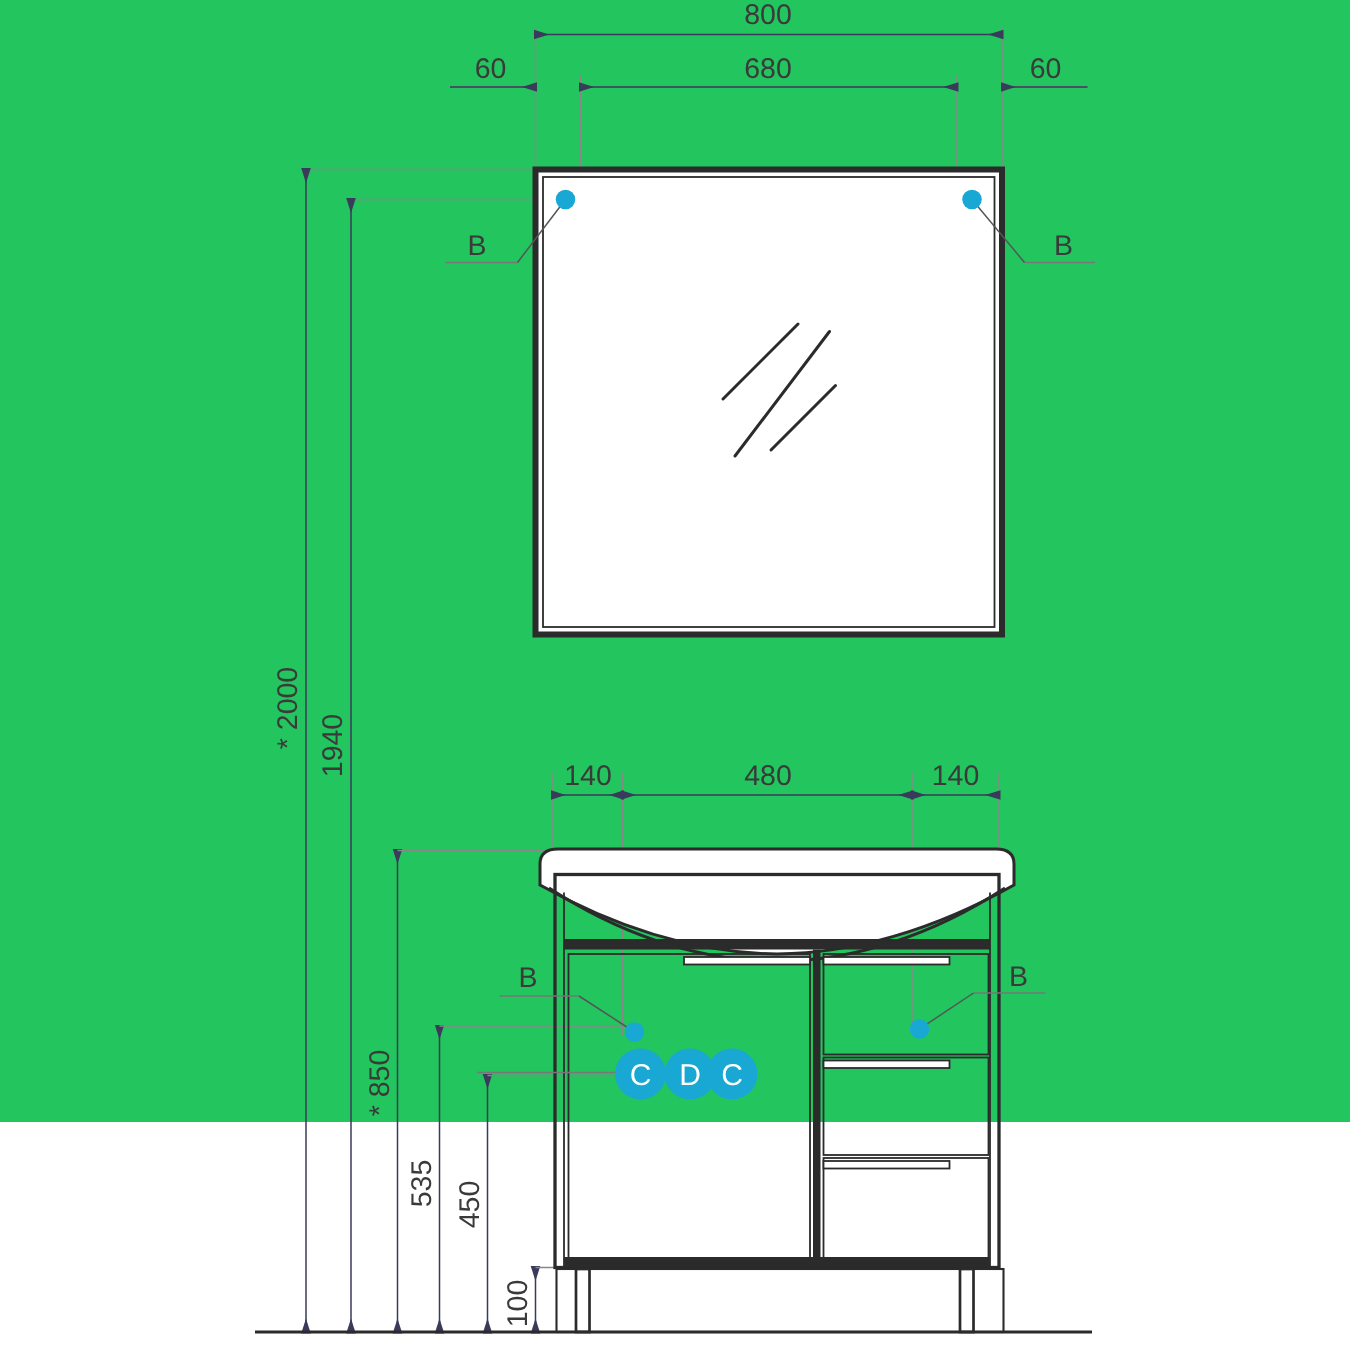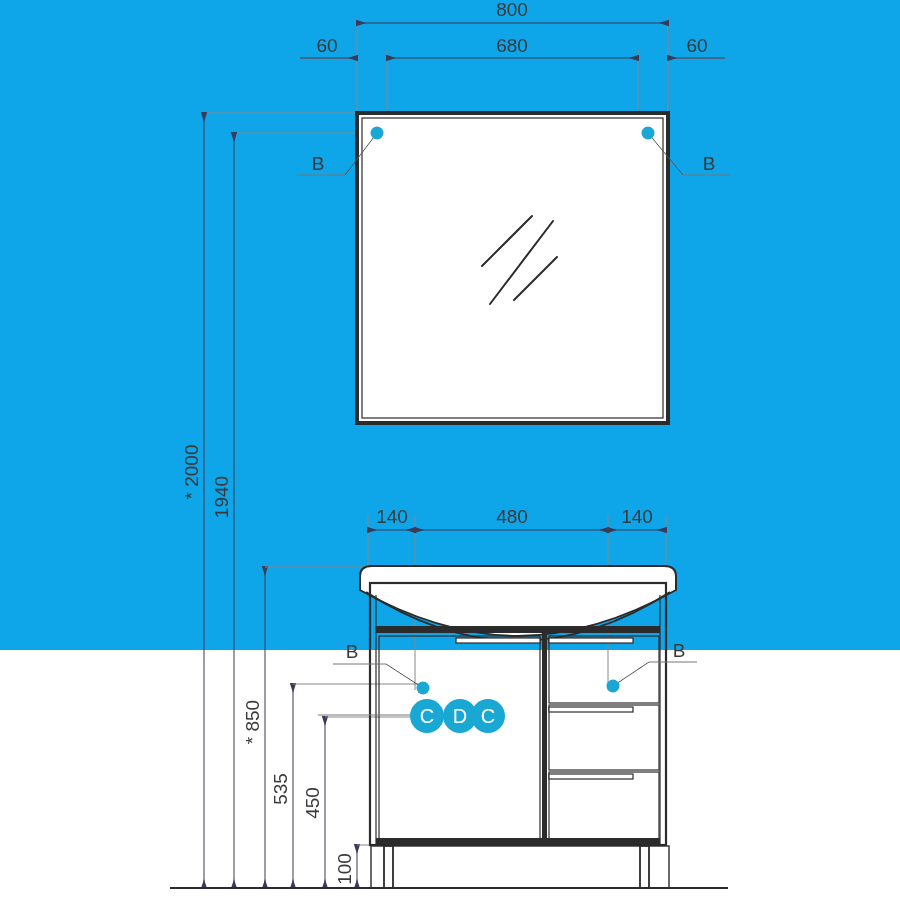--- a/index.html
+++ b/index.html
@@ -1,17 +1,17 @@
 <!DOCTYPE html>
 <html><head>
 <meta charset="utf-8">
 <style>
   html,body{margin:0;padding:0;background:#ffffff;}
   body{width:900px;height:900px;font-family:"Liberation Sans",sans-serif;overflow:hidden;}
-  #stage{position:relative;width:900px;height:650px;background:#0ea5e9;}
+  #stage{position:relative;width:900px;height:748px;background:#22c55e;}
   svg{display:block;}
   .dimtext{font-family:"Liberation Sans",sans-serif;font-size:19px;fill:#3a3a3a;}
   .balloontext{font-family:"Liberation Sans",sans-serif;font-size:20px;fill:#ffffff;}
 </style>
 </head>
 <body>
 
 <div id="stage">
 <svg width="900" height="900" viewBox="0 0 900 900" xmlns="http://www.w3.org/2000/svg">
 

